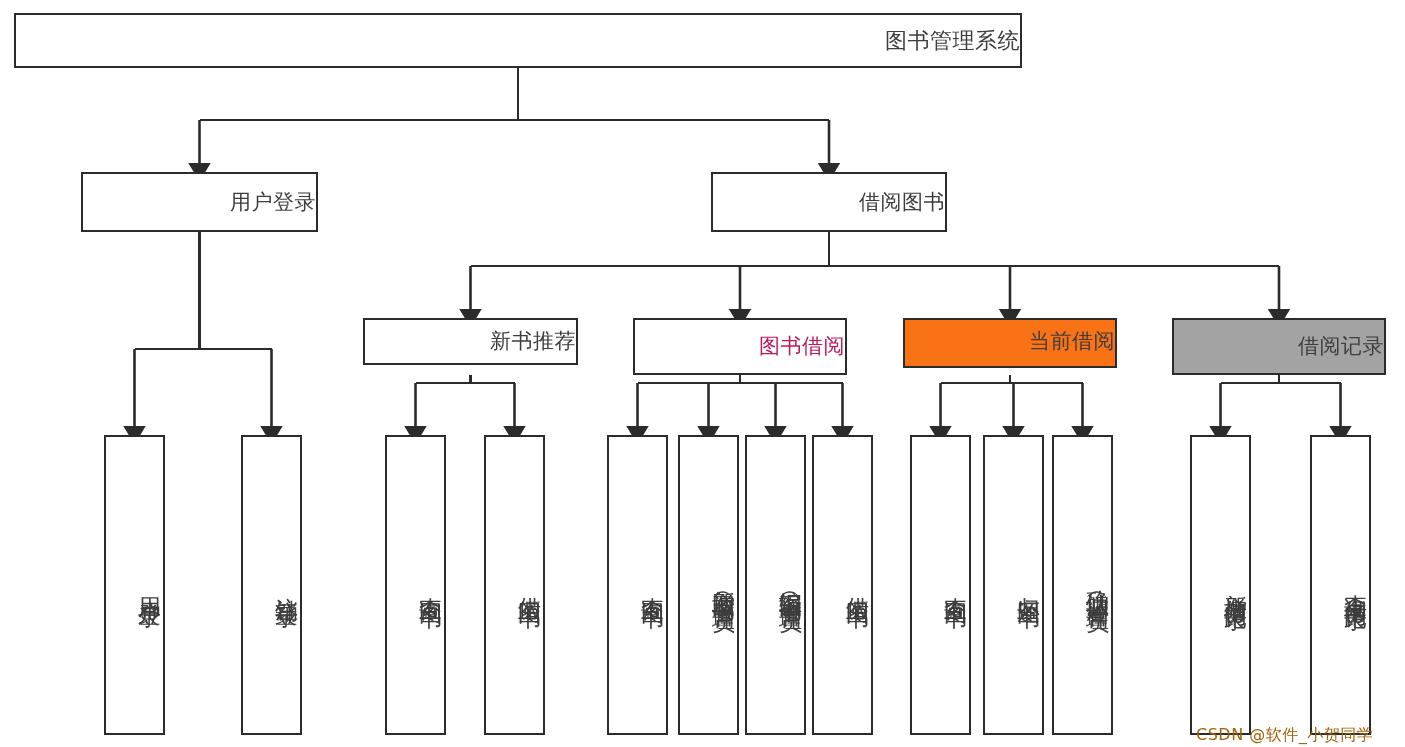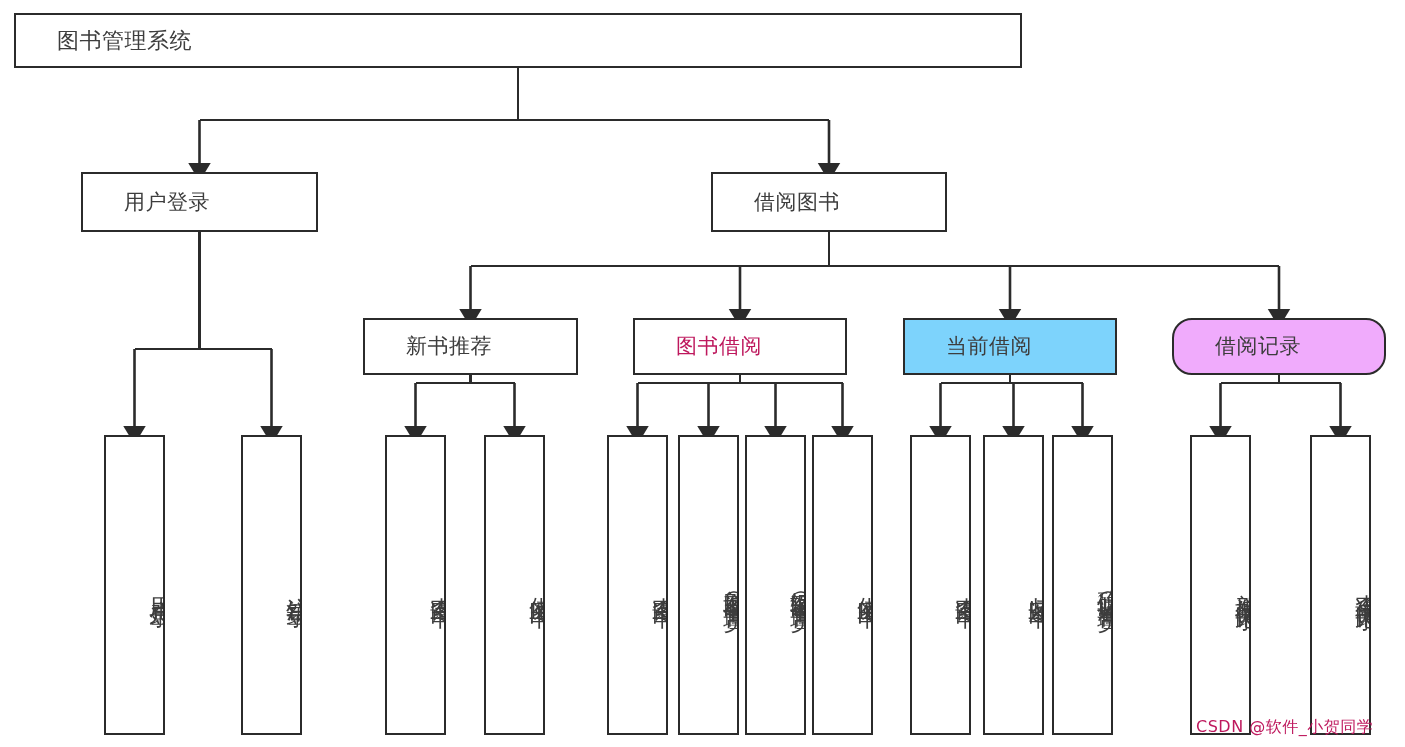--- a/index.html
+++ b/index.html
@@ -27,23 +27,22 @@
     height: 747px;
     pointer-events: none;
   }
   .node {
     position: absolute;
     box-sizing: border-box;
     background: #ffffff;
     border: 2px solid #c2410c;
     display: flex;
     align-items: center;
-    justify-content: flex-start;
+    justify-content: flex-end;
     overflow: hidden;
-    padding-left: 41px;
   }
   .node-label {
     color: #3d3d3d;
     text-align: center;
     line-height: 1.18;
     letter-spacing: 0.5px;
     white-space: nowrap;
   }
   .node.horizontal .node-label {
     writing-mode: horizontal-tb;
@@ -51,25 +50,26 @@
   }
   .node.vertical .node-label {
     writing-mode: vertical-rl;
     text-orientation: upright;
     font-size: 23px;
     letter-spacing: 3px;
   }
   .node.root .node-label { font-size: 22px; }
   .watermark {
     position: absolute;
-    color: #be185d;
+    color: #a16207;
     font-size: 16px;
     letter-spacing: 0.5px;
     white-space: nowrap;
     font-family: "DejaVu Sans", "Liberation Sans", sans-serif;
+    margin-top: 8px;
   }
 </style>
 </head>
 <body>
 
 <div id="diagram-root">
   <svg id="connectors" viewBox="0 0 1405 747">
     <defs>
       <marker id="arrowhead" markerWidth="11" markerHeight="11" refX="3.2" refY="5" orient="auto" markerUnits="strokeWidth">
         <path d="M0,0.6 L7.2,5 L0,9.4 Z" fill="#2b2b2b"></path>
@@ -115,30 +115,30 @@
   <div id="node-layer">
       <div class="node horizontal root" style="left: 14px; top: 13px; width: 1008px; height: 55px; border-color: rgb(43, 43, 43); background: rgb(255, 255, 255);">
         <span class="node-label" style="color: rgb(61, 61, 61);">图书管理系统</span>
       </div>
       <div class="node horizontal" style="left: 81px; top: 172px; width: 237px; height: 60px; border-color: rgb(43, 43, 43); background: rgb(255, 255, 255);">
         <span class="node-label" style="color: rgb(61, 61, 61);">用户登录</span>
       </div>
       <div class="node horizontal" style="left: 711px; top: 172px; width: 236px; height: 60px; border-color: rgb(43, 43, 43); background: rgb(255, 255, 255);">
         <span class="node-label" style="color: rgb(61, 61, 61);">借阅图书</span>
       </div>
-      <div class="node horizontal" style="left: 363px; top: 318px; width: 215px; height: 57px; border-color: rgb(43, 43, 43); background: rgb(255, 255, 255);">
+      <div class="node horizontal" style="left: 363px; top: 318px; width: 215px; height: 47px; border-color: rgb(43, 43, 43); background: rgb(255, 255, 255);">
         <span class="node-label" style="color: rgb(61, 61, 61);">新书推荐</span>
       </div>
       <div class="node horizontal" style="left: 633px; top: 318px; width: 214px; height: 57px; border-color: rgb(43, 43, 43); background: rgb(255, 255, 255);">
         <span class="node-label" style="color: #be185d;">图书借阅</span>
       </div>
-      <div class="node horizontal" style="left: 903px; top: 318px; width: 214px; height: 57px; border-color: rgb(43, 43, 43); background: #7dd3fc;">
+      <div class="node horizontal" style="left: 903px; top: 318px; width: 214px; height: 50px; border-color: rgb(43, 43, 43); background: #f97316; font-family: Liberation Mono, monospace;">
         <span class="node-label" style="color: rgb(61, 61, 61);">当前借阅</span>
       </div>
-      <div class="node horizontal" style="left: 1172px; top: 318px; width: 214px; height: 57px; border-color: rgb(43, 43, 43); background: #f0abfc; border-radius: 20px;">
+      <div class="node horizontal" style="left: 1172px; top: 318px; width: 214px; height: 57px; border-color: rgb(43, 43, 43); background: #a3a3a3;">
         <span class="node-label" style="color: rgb(61, 61, 61);">借阅记录</span>
       </div>
       <div class="node vertical" style="left: 104px; top: 435px; width: 61px; height: 300px; border-color: rgb(43, 43, 43); background: rgb(255, 255, 255);">
         <span class="node-label" style="color: rgb(61, 61, 61);">用户登录</span>
       </div>
       <div class="node vertical" style="left: 241px; top: 435px; width: 61px; height: 300px; border-color: rgb(43, 43, 43); background: rgb(255, 255, 255);">
         <span class="node-label" style="color: rgb(61, 61, 61);">注销登录</span>
       </div>
       <div class="node vertical" style="left: 385px; top: 435px; width: 61px; height: 300px; border-color: rgb(43, 43, 43); background: rgb(255, 255, 255);">
         <span class="node-label" style="color: rgb(61, 61, 61);">查询图书</span>

